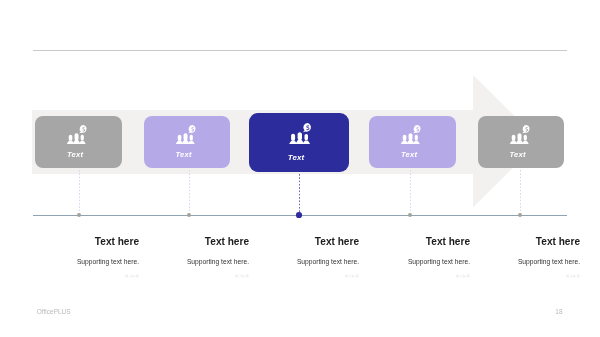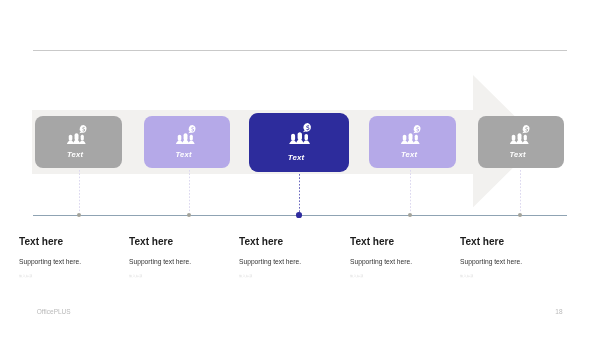--- a/index.html
+++ b/index.html
@@ -19,21 +19,21 @@
              font-style:italic;font-weight:bold;letter-spacing:.2px;}
 
   .icon{position:absolute;}
 
   
   .conn{position:absolute;width:1px;}
 
   .tl{position:absolute;left:33px;top:214.55px;width:534px;height:1.35px;background:#8fa3b3;}
   .dot{position:absolute;border-radius:50%;}
 
-  .col{position:absolute;text-align:left;}
+  .col{position:absolute;text-align:right;}
   .col .h{font-size:10.1px;font-weight:bold;color:#1c1c1c;letter-spacing:0;line-height:10.1px;}
   .col .s{font-size:6.7px;color:#333;margin-top:12.2px;line-height:6.7px;}
   .col .t{font-size:3.1px;color:#dcdcdc;margin-top:9.1px;line-height:3.1px;letter-spacing:.35px;}
 
   .footer-brand{position:absolute;left:36.8px;top:308.7px;font-size:6.5px;color:#b9b9b9;line-height:6.5px;}
   .footer-page{position:absolute;left:555.3px;top:309.1px;font-size:6.5px;color:#b9b9b9;line-height:6.5px;}
 </style>
 </head>
 <body>
 

